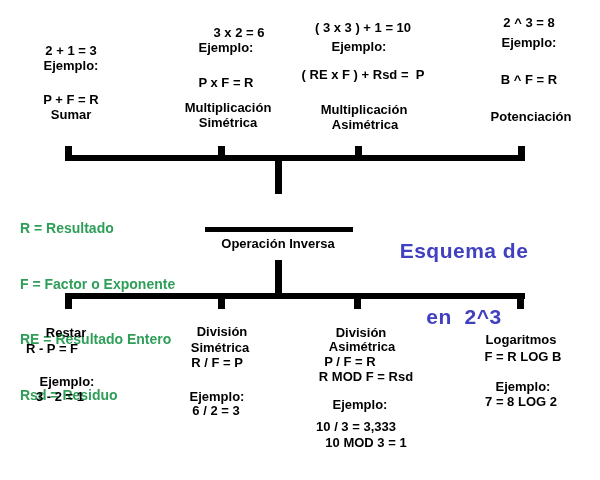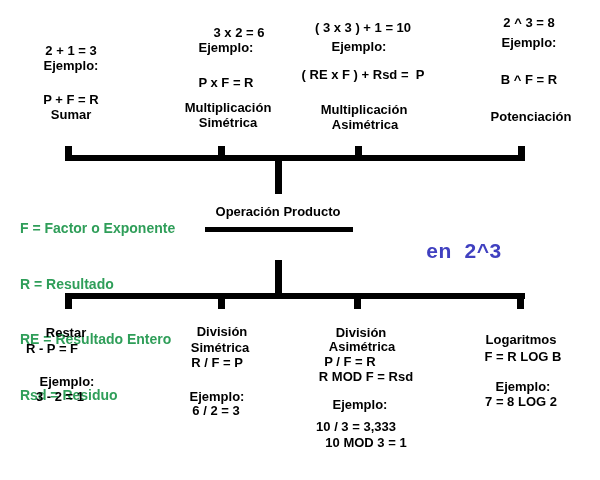--- a/index.html
+++ b/index.html
@@ -70,31 +70,32 @@
   </div>
 
   <div class="shape" style="left:65px;top:155px;width:460px;height:6px"></div>
   <div class="shape" style="left:65px;top:146px;width:7px;height:15px"></div>
   <div class="shape" style="left:218px;top:146px;width:7px;height:15px"></div>
   <div class="shape" style="left:355px;top:146px;width:7px;height:15px"></div>
   <div class="shape" style="left:518px;top:146px;width:7px;height:15px"></div>
   <div class="shape" style="left:275px;top:160px;width:7px;height:34px"></div>
 
   <div id="legend">
+    <div>R = Resultado</div>
     <div>F = Factor o Exponente</div>
-    <div>R = Resultado</div>
     <div>RE = Resultado Entero</div>
     <div>Rsd = Residuo</div>
     
   </div>
 
-  <div class="ln c" style="left:278px;top:205px">Operación Producto</div>
   <div class="shape" style="left:205px;top:227px;width:148px;height:5px"></div>
+  <div class="ln c" style="left:278px;top:237px">Operación Inversa</div>
 
   <div id="main-title">
+    <div>Esquema de</div>
     <div>en  2^3</div>
   </div>
 
   <div class="shape" style="left:275px;top:260px;width:7px;height:36px"></div>
   <div class="shape" style="left:65px;top:293px;width:460px;height:6px"></div>
   <div class="shape" style="left:65px;top:293px;width:7px;height:16px"></div>
   <div class="shape" style="left:218px;top:293px;width:7px;height:16px"></div>
   <div class="shape" style="left:354px;top:293px;width:7px;height:16px"></div>
   <div class="shape" style="left:517px;top:293px;width:7px;height:16px"></div>
 

